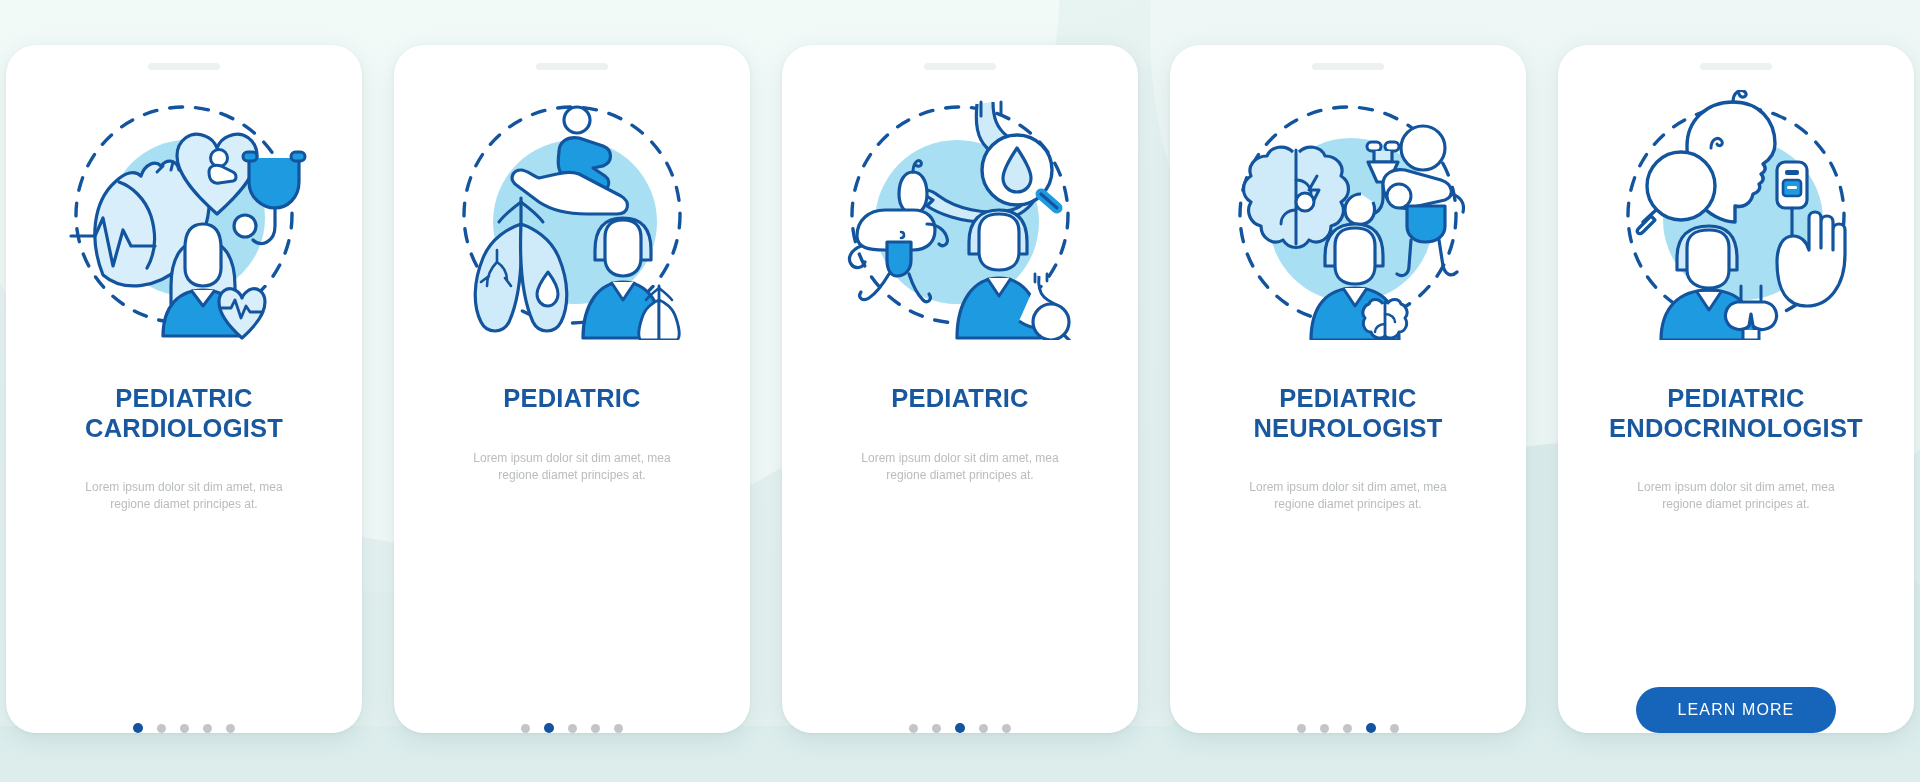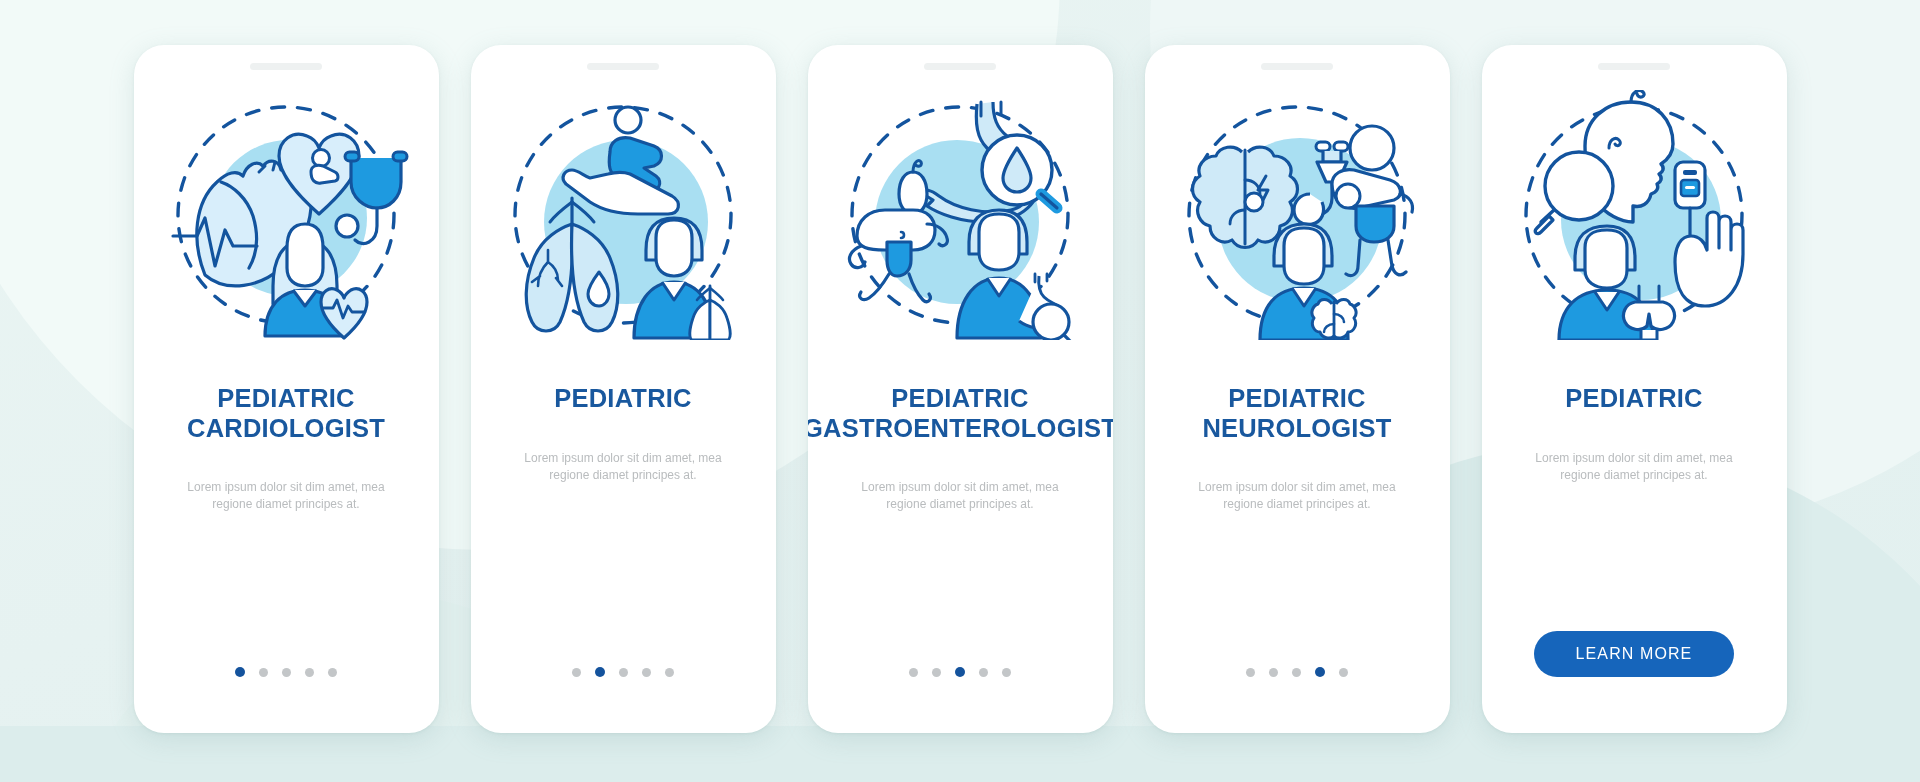--- a/index.html
+++ b/index.html
@@ -61,21 +61,21 @@
     display: flex;
     align-items: flex-start;
     justify-content: center;
     gap: 32px;
     padding: 45px 48px 0 48px;
     box-sizing: border-box;
   }
 
   .phone-card {
     position: relative;
-    width: 305px;
+    width: 356px;
     height: 688px;
     background: #ffffff;
     border-radius: 30px;
     box-shadow: 0 6px 26px rgba(120, 160, 158, .20),
                 0 1px 3px rgba(120, 160, 158, .14);
     display: flex;
     flex-direction: column;
     align-items: center;
     box-sizing: border-box;
     padding: 0 26px;
@@ -122,21 +122,20 @@
     line-height: 1.42;
     text-align: center;
     color: #b9bcbe;
     max-width: 235px;
     flex: 0 0 auto;
   }
 
   
   .card-footer {
     margin-top: auto;
-    margin-bottom: 56px;
     display: flex;
     align-items: center;
     justify-content: center;
     width: 100%;
     flex: 0 0 auto;
   }
   .dots {
     display: flex;
     gap: 14px;
     align-items: center;
@@ -364,21 +363,20 @@
           <path d="M204,186 C203,196 204,202 209,207 C216,214 222,213 226,219
                    C231,227 229,236 220,238 C207,241 192,237 184,231" fill="#ffffff" stroke="#13549e" stroke-width="3" stroke-linejoin="round"></path>
           <path d="M200,184 L200,192 M212,184 L212,191" stroke="#13549e" stroke-width="2.8" stroke-linecap="round"></path>
           <circle cx="216" cy="232" r="18" fill="#ffffff" stroke="#13549e" stroke-width="3.2"></circle>
           <path d="M229,245 L239,255" stroke="#13549e" stroke-width="3.2" stroke-linecap="round"></path>
         </g>
       </svg>
     </div>
     <div class="card-title">
       <span>PEDIATRIC</span><br>
-      <span>GASTROENTEROLOGIST</span>
     </div>
     <div class="card-body">Lorem ipsum dolor sit dim amet, mea regione diamet principes at.</div>
     <div class="card-footer">
       <div class="dots">
         <span class="dot"></span>
         <span class="dot"></span>
         <span class="dot active"></span>
         <span class="dot"></span>
         <span class="dot"></span>
       </div>
@@ -510,20 +508,21 @@
           <path d="M130,196 L130,210 M150,196 L150,210" stroke="#13549e" stroke-width="3" stroke-linecap="round"></path>
           <path d="M126,212 C116,214 112,224 116,232 C120,240 132,242 138,236
                    L140,224 L142,236 C148,242 160,240 164,232
                    C168,224 164,214 154,212 Z" fill="#ffffff" stroke="#13549e" stroke-width="3.2" stroke-linejoin="round"></path>
           <path d="M132,240 L132,250 L148,250 L148,240" fill="#ffffff" stroke="#13549e" stroke-width="3" stroke-linejoin="round"></path>
         </g>
       </svg>
     </div>
     <div class="card-title">
       <span>PEDIATRIC</span><br>
+      <span>ENDOCRINOLOGIST</span>
     </div>
     <div class="card-body">Lorem ipsum dolor sit dim amet, mea regione diamet principes at.</div>
     <div class="card-footer">
       <button class="learn-btn">LEARN MORE</button>
     </div>
   </div>
 
 </div>
 
 </body></html>

